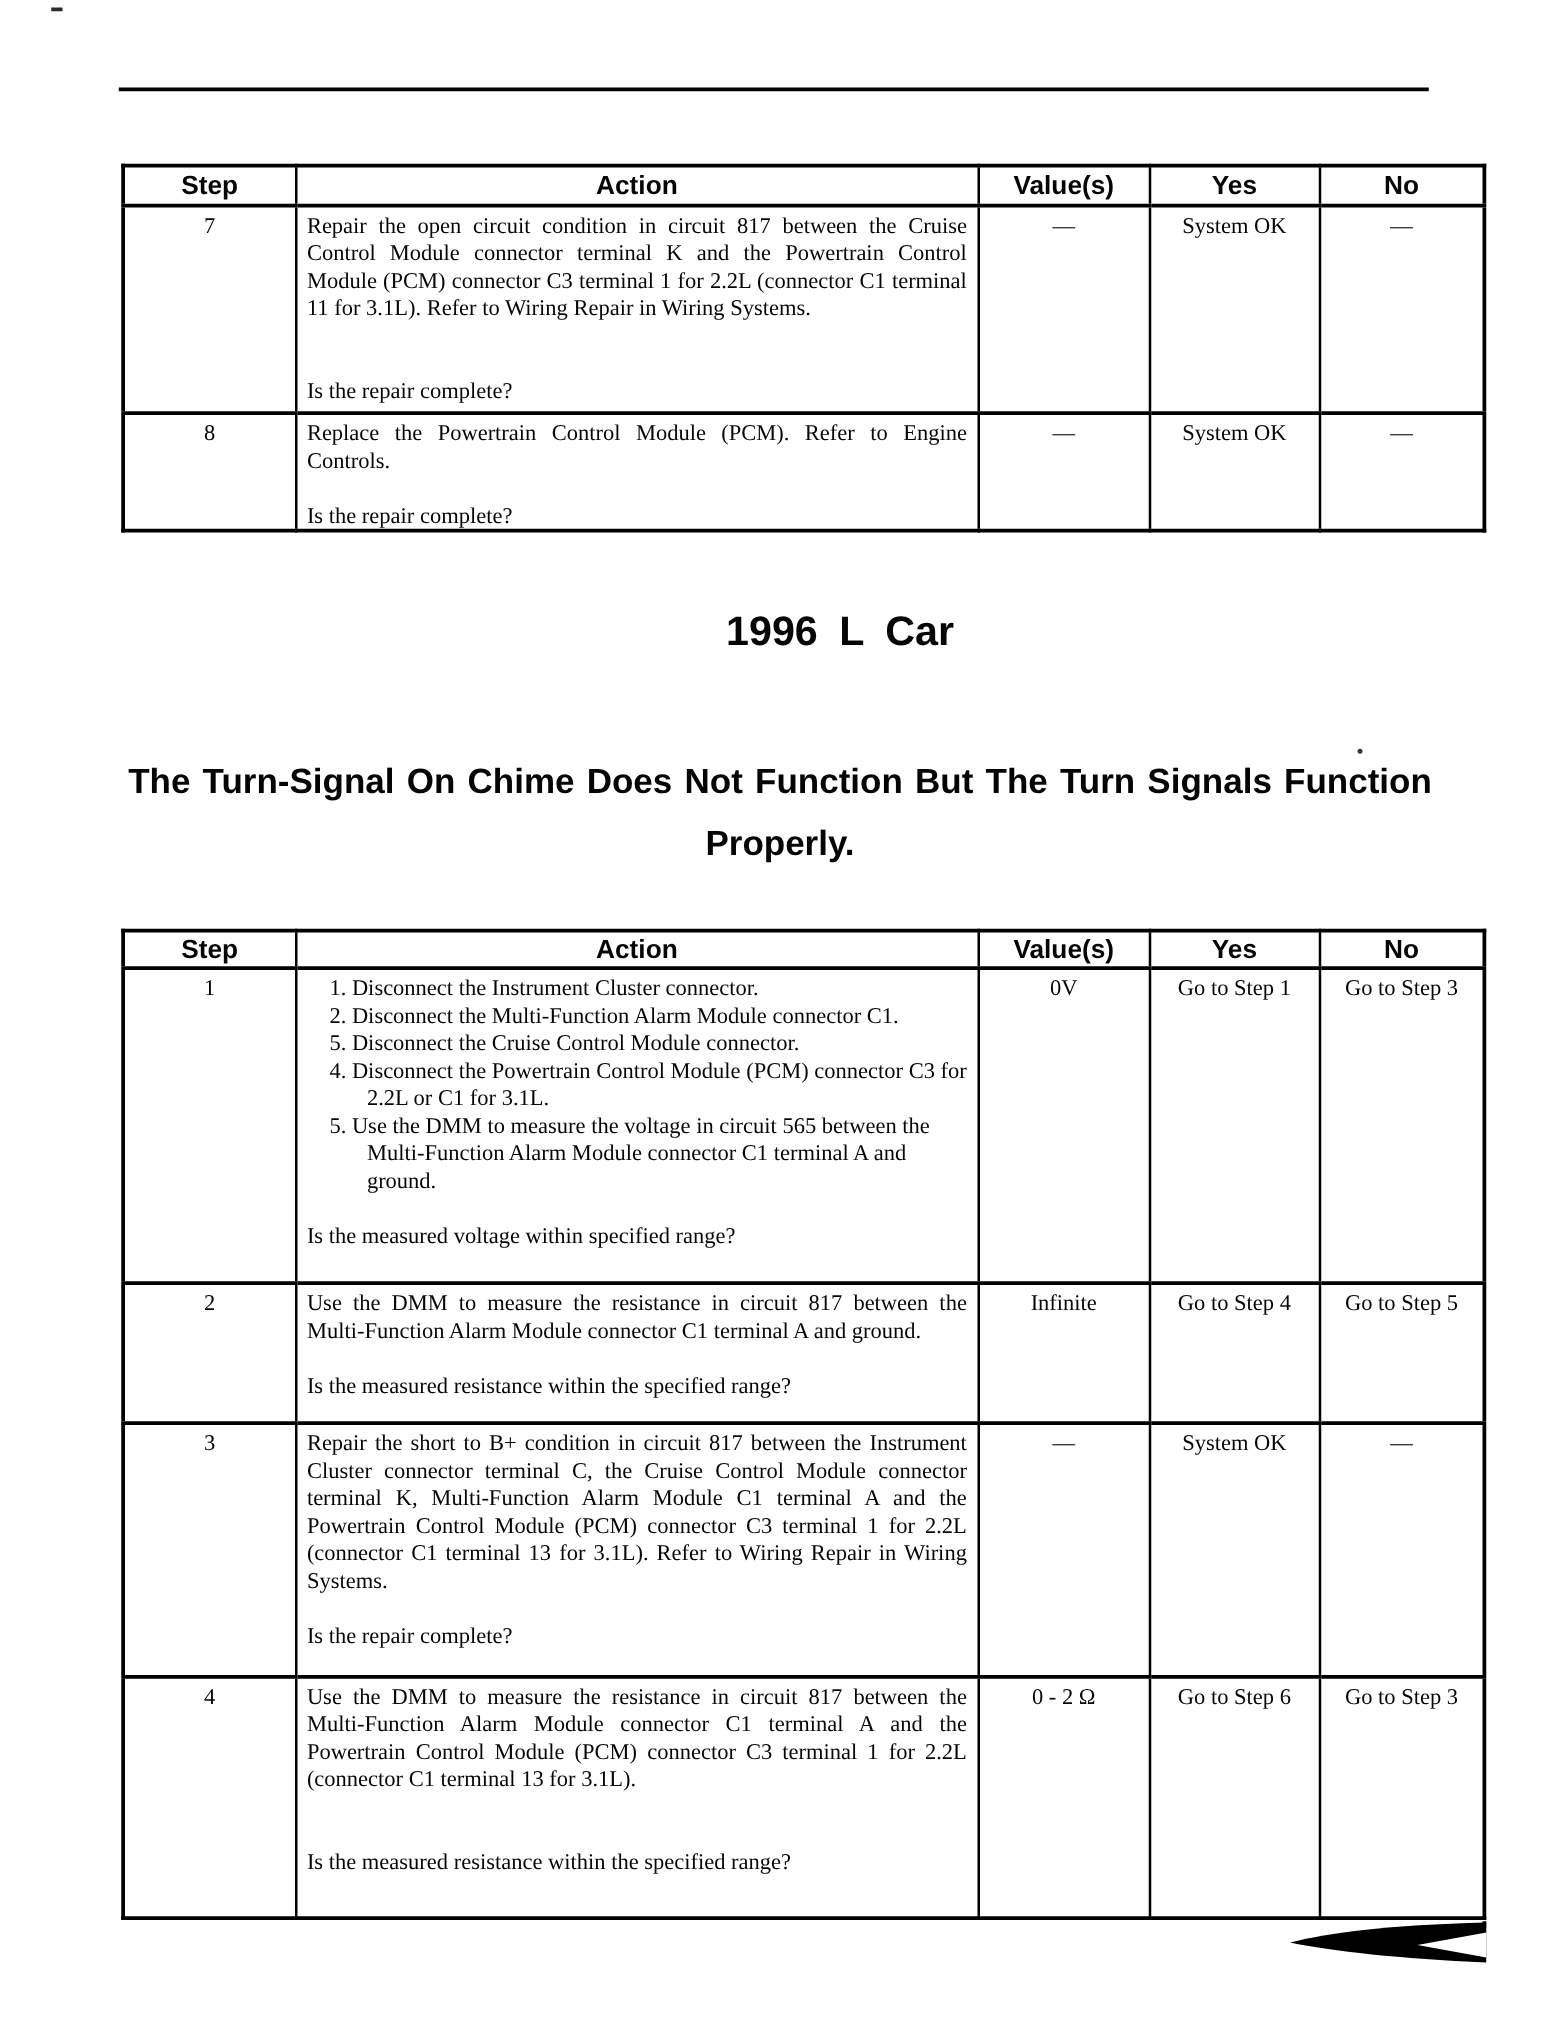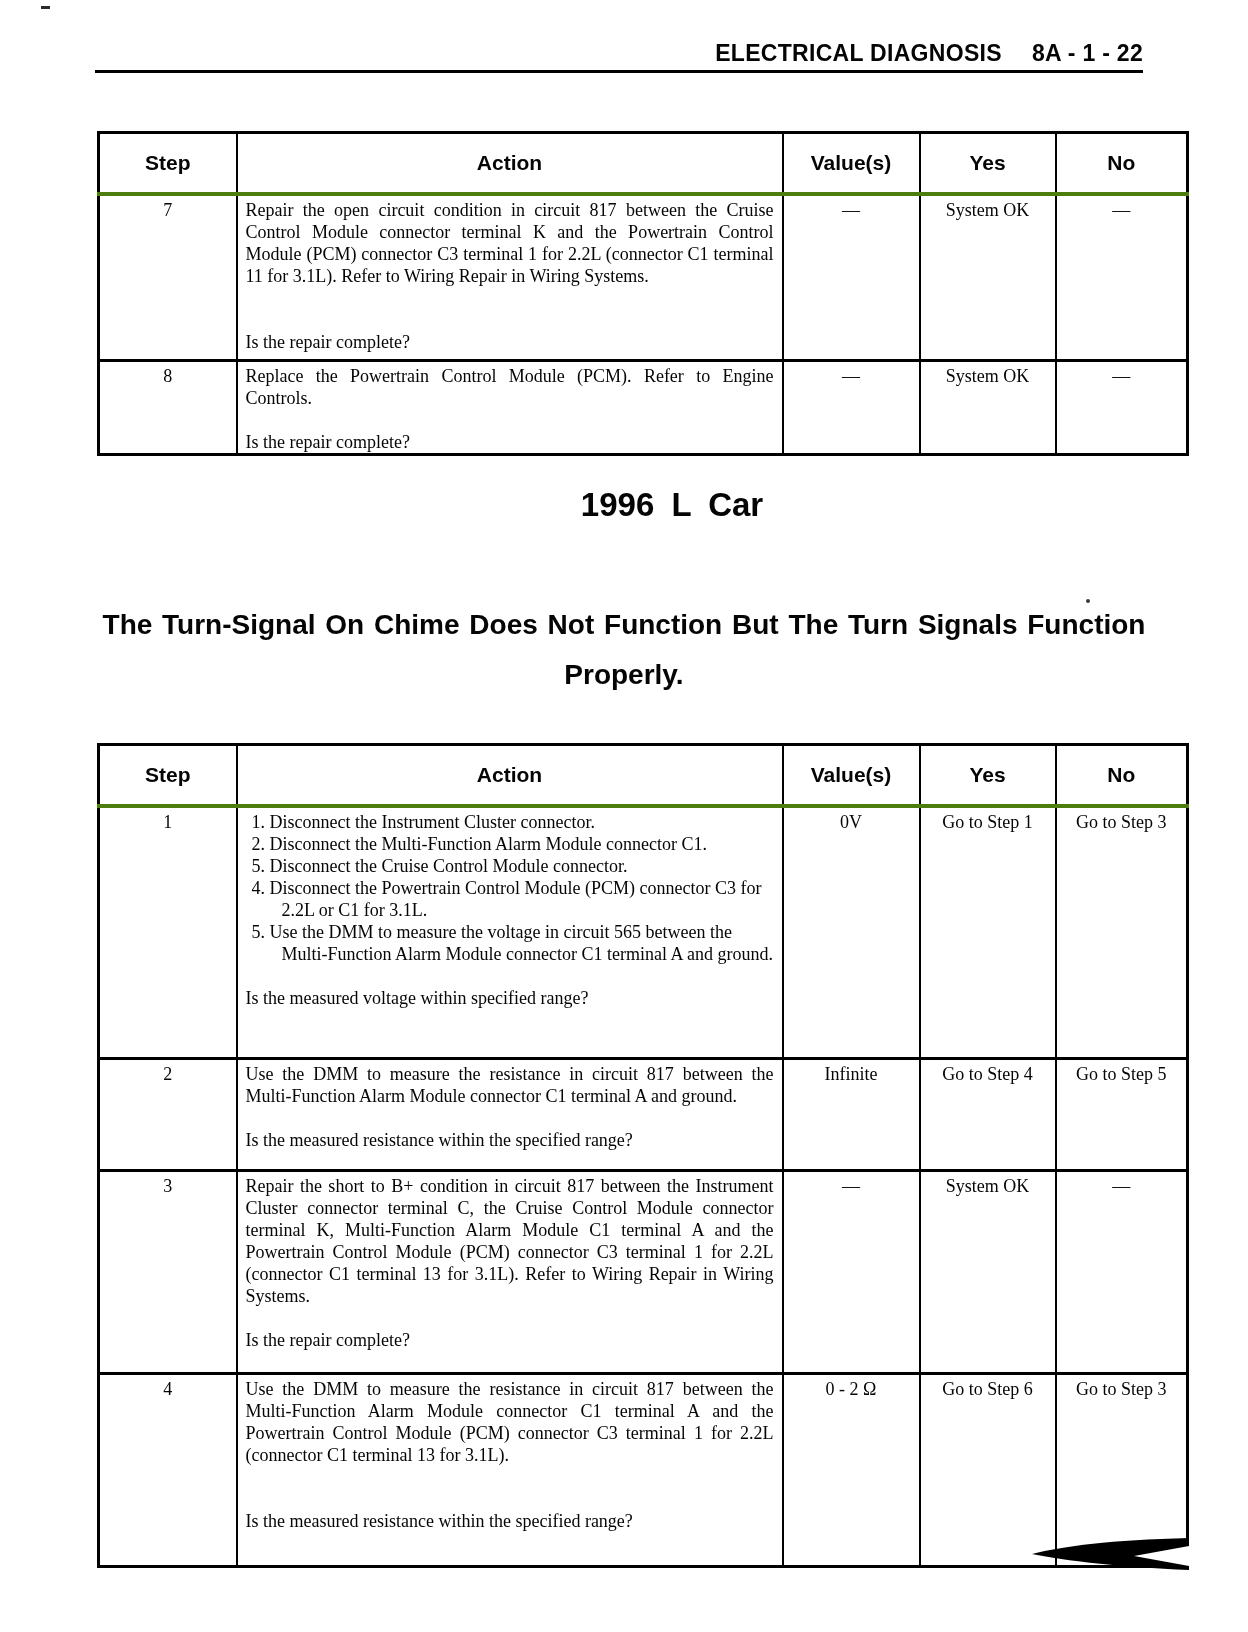--- a/index.html
+++ b/index.html
@@ -42,28 +42,28 @@
     border:2px solid #000;
     vertical-align:top;
     overflow:hidden;
     padding:3px 8px 0 8px;
   }
   .diag-table{border:3px solid #000;}
   .diag-table th{
     font-family:"Liberation Sans", sans-serif;
     font-weight:bold;font-size:21px;
     text-align:center;vertical-align:middle;
-    border-bottom:4px solid #4d7c0f;
-    padding:18px 0;
+    border-bottom:1px solid #4d7c0f;
+    padding:2px 0;
   }
   .diag-table td{border-top:3px solid #000;}
   .cell-step{text-align:center;}
   .cell-center{text-align:center;}
   .action-body{text-align:justify;}
-  .oli{margin-left:6px;padding-left:30px;text-indent:-30px;}
+  .oli{margin-left:18px;padding-left:30px;text-indent:-30px;}
   .question{margin-top:22px;}
   .question.gap2{margin-top:44px;}
 
   
   .model-title{
     position:absolute;left:0;top:486px;width:100%;
     text-align:center;
     font-family:"Liberation Sans", sans-serif;
     font-weight:bold;font-size:33px;word-spacing:8px;margin-left:48px;
   }
@@ -79,23 +79,20 @@
   .corner-arrow{position:absolute;left:1030px;top:1537px;width:162px;height:34px;}
 </style>
 </head>
 <body>
 
 <div class="page">
 
   <div class="artifact-dash"></div>
   <div class="artifact-dot"></div>
 
-  <div class="page-header">
-    <span>ELECTRICAL DIAGNOSIS</span><span class="pagenum">8A - 1 - 22</span>
-  </div>
   <div class="header-rule"></div>
 
   <table class="diag-table t1">
     <colgroup>
         <col class="c-step">
         <col class="c-action">
         <col class="c-values">
         <col class="c-yes">
         <col class="c-no">
       </colgroup>

